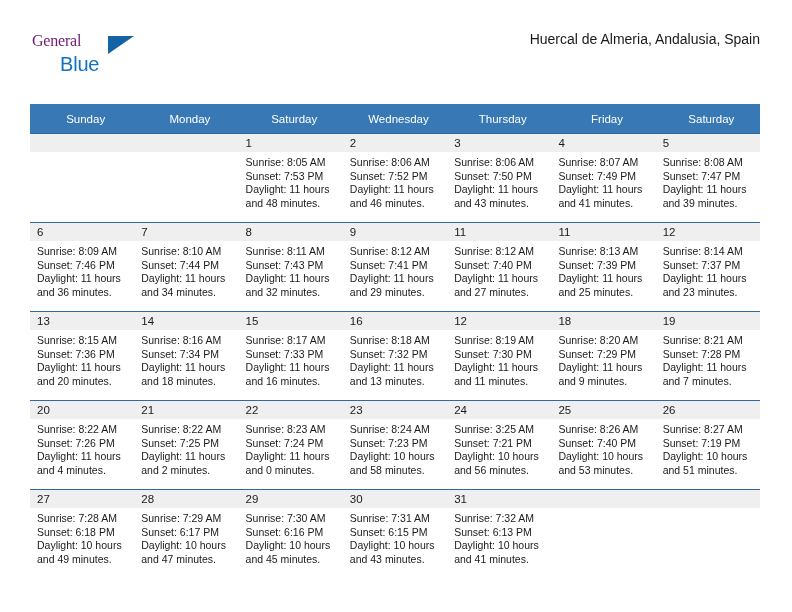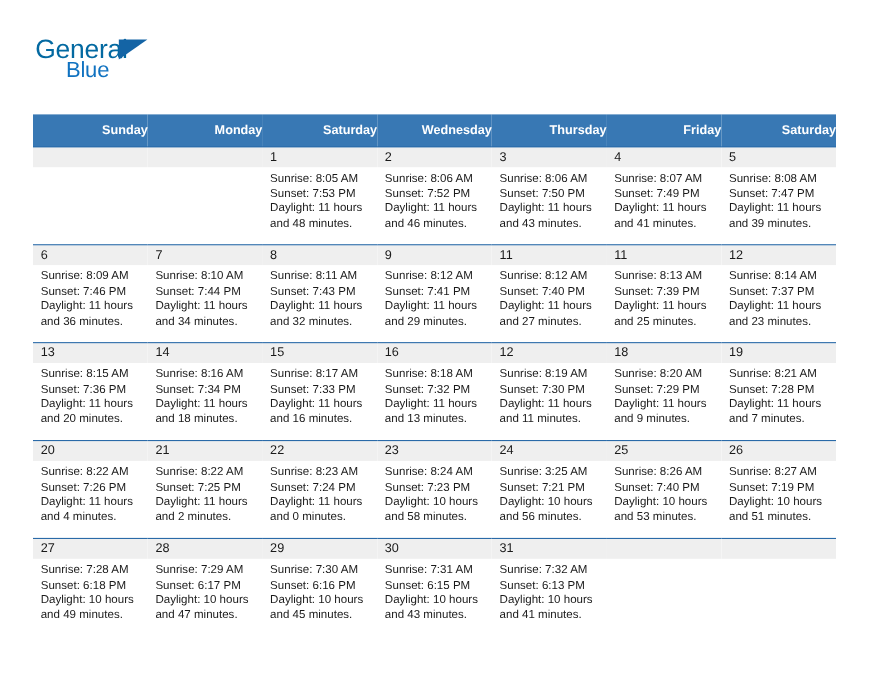--- a/index.html
+++ b/index.html
@@ -35,24 +35,24 @@
     position: absolute;
     left: 2px;
     top: 8px;
     width: 120px;
     height: 48px;
   }
   .logo-general {
     position: absolute;
     left: 0;
     top: 0;
-    font-size: 24px;
+    font-size: 16px;
     letter-spacing: -0.2px;
-    color: #0369a1;
-    font-family: Liberation Sans, sans-serif;
+    color: #701a75;
+    font-family: Liberation Serif, serif;
   }
   .logo-tri {
     position: absolute;
     left: 76px;
     top: 4px;
     width: 0;
     height: 0;
     border-left: 26px solid #1464a5;
     border-bottom: 18px solid transparent;
   }
@@ -97,22 +97,22 @@
     width: 730px;
     border-collapse: collapse;
     table-layout: fixed;
   }
   .calendar col { width: 104.28px; }
 
   .calendar thead th {
     background: #3878b4;
     color: #ffffff;
     font-size: 11.5px;
-    font-weight: bold;
-    text-align: right;
+    font-weight: normal;
+    text-align: center;
     padding: 5px 0 5px 7px;
     height: 19px;
     vertical-align: middle;
     border: 0;
   }
 
   .week-row > td {
     vertical-align: top;
     padding: 0;
     border: 0;
@@ -151,20 +151,21 @@
 
   <div class="header">
 
     <div class="logo">
       <span class="logo-general">General</span>
       <span class="logo-tri"></span>
       <span class="logo-blue">Blue</span>
     </div>
 
     <div class="title-block">
+      <p class="cal-subtitle">Huercal de Almeria, Andalusia, Spain</p>
     </div>
 
   </div>
 
   <table class="calendar">
     <colgroup>
       <col>
         <col>
         <col>
         <col>

